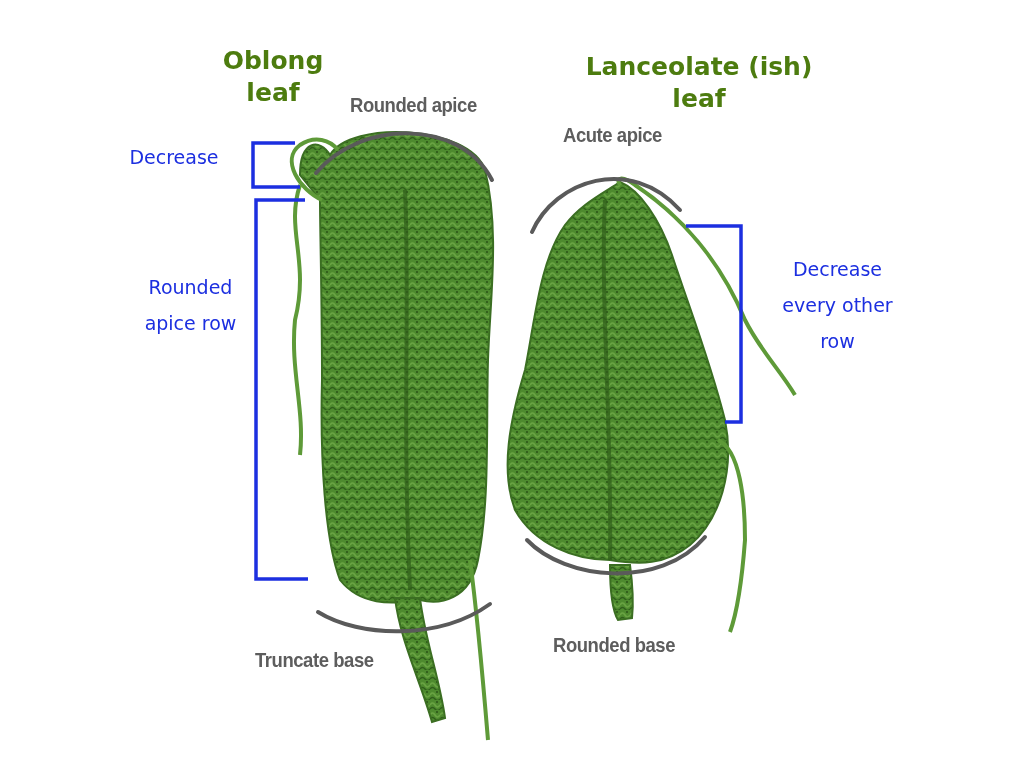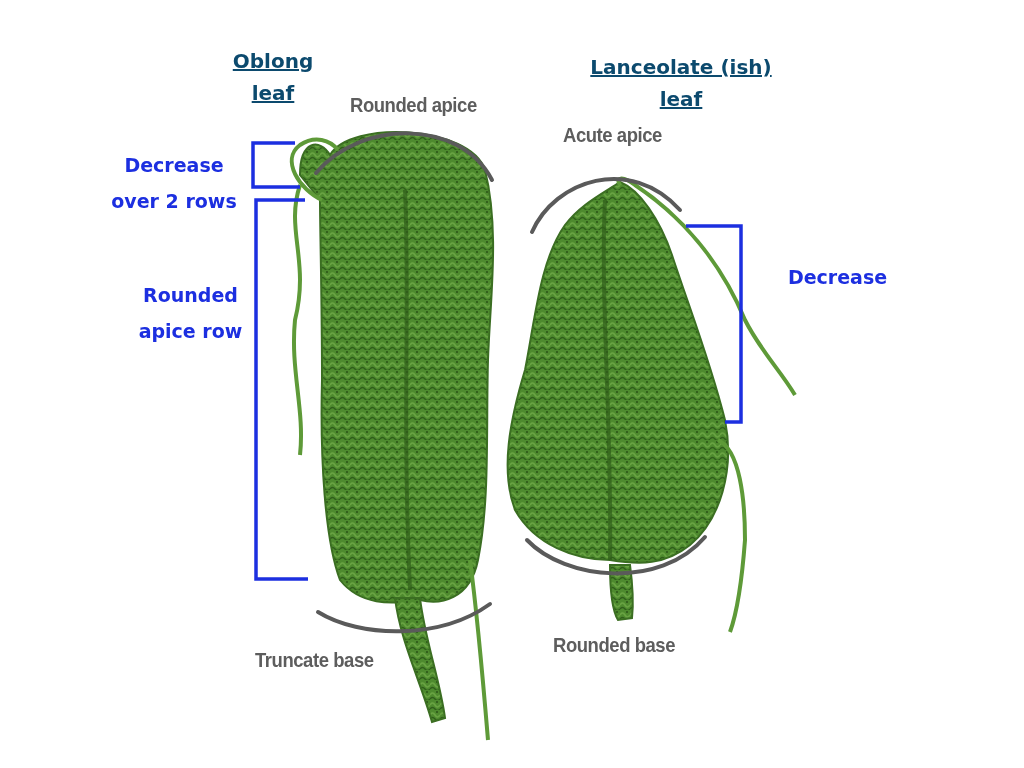--- a/index.html
+++ b/index.html
@@ -1,20 +1,20 @@
 <!DOCTYPE html>
 <html><head>
 <meta charset="utf-8">
 <style>
   html, body { margin:0; padding:0; background:#ffffff; }
   body { width:1024px; height:768px; position:relative; overflow:hidden; font-family:"DejaVu Sans", sans-serif; }
   .stage { position:absolute; left:0; top:0; width:1024px; height:768px; }
   .lbl { position:absolute; text-align:center; white-space:nowrap; }
-  .title { color:#0c4a6e; font-family:"DejaVu Sans", sans-serif; font-weight:bold; font-size:20px; line-height:32px;text-decoration:underline; }
-  .note { color:#1c2fe0; font-family:"DejaVu Sans", sans-serif; font-weight:bold; font-size:19px; line-height:36px;margin-top:8px; }
+  .title { color:#4d7c0f; font-family:"DejaVu Sans", sans-serif; font-weight:bold; font-size:25px; line-height:32px; }
+  .note { color:#1c2fe0; font-family:"DejaVu Sans", sans-serif; font-weight:normal; font-size:19px; line-height:36px; }
   .shape { color:#5d5d5d; font-family:"Liberation Sans", sans-serif; font-weight:bold; font-size:21px; letter-spacing:-0.5px; transform:scaleX(0.88); transform-origin:left top; }
   svg { position:absolute; left:0; top:0; }
 </style>
 </head>
 <body>
 
 <div class="stage">
 
   <svg width="1024" height="768" viewBox="0 0 1024 768">
     <defs>
@@ -59,35 +59,36 @@
       <path d="M295 143 L253 143 L253 187 L300 187"></path>
       <path d="M305 200 L256 200 L256 579 L308 579"></path>
       <path d="M686 226 L741 226 L741 422 L725 422"></path>
     </g>
   </svg>
 
   <div class="lbl title" style="left:218px; top:45px; width:110px;">
     <div>Oblong</div>
     <div>leaf</div>
   </div>
-  <div class="lbl title" style="left:566px; top:51px; width:230px;">
+  <div class="lbl title" style="left:584px; top:51px; width:230px;">
     <div>Lanceolate (ish)</div>
     <div>leaf</div>
   </div>
 
   <div class="lbl shape" style="left:350px; top:93px;">Rounded apice</div>
   <div class="lbl shape" style="left:563px; top:123px;">Acute apice</div>
   <div class="lbl shape" style="left:255px; top:648px;">Truncate base</div>
   <div class="lbl shape" style="left:553px; top:633px;">Rounded base</div>
 
   <div class="lbl note" style="left:103px; top:139px; width:142px;">
     <div>Decrease</div>
-    <div>over 2 rows</div>
   </div>
   <div class="lbl note" style="left:133px; top:269px; width:115px;">
     <div>Rounded</div>
     <div>apice row</div>
   </div>
   <div class="lbl note" style="left:765px; top:251px; width:145px;">
     <div>Decrease</div>
+    <div>every other</div>
+    <div>row</div>
   </div>
 
 </div>
 
 </body></html>

